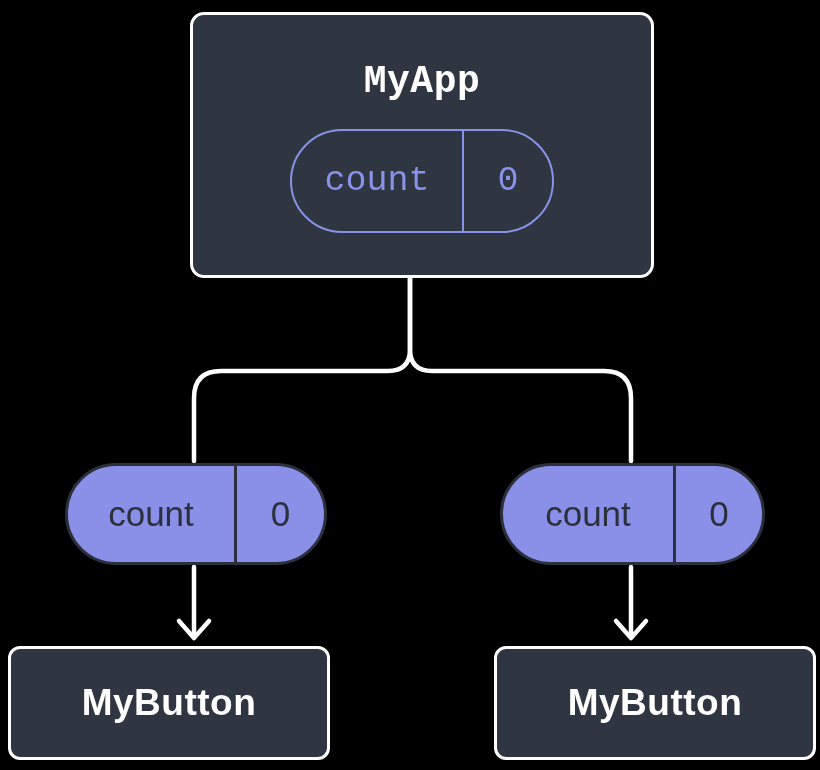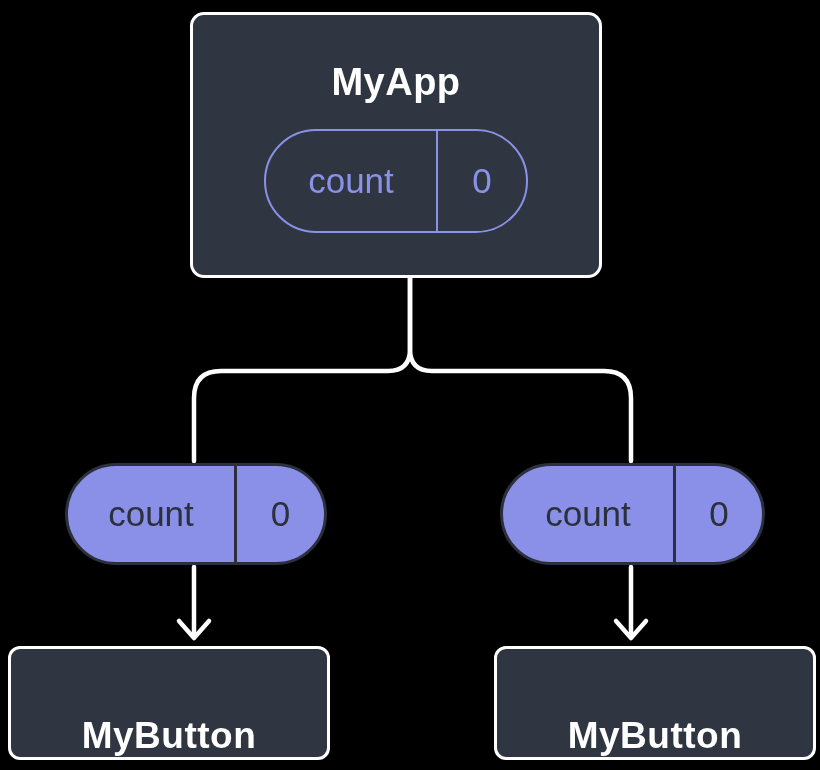--- a/index.html
+++ b/index.html
@@ -27,26 +27,27 @@
     box-sizing: border-box;
     background: #2F3541;
     border: 3px solid #FFFFFF;
     display: flex;
     align-items: center;
     justify-content: center;
   }
   .root-box {
     left: 190px;
     top: 12px;
-    width: 412px;
+    width: 464px;
     height: 266px;
     border-radius: 14px;
     flex-direction: column;
     justify-content: flex-start;
     padding-top: 44px;
+    font-family: Liberation Mono, monospace;
   }
   .root-title {
     color: #FFFFFF;
     font-size: 38px;
     font-weight: bold;
     line-height: 46px;
     letter-spacing: 0.5px;
   }
   .state-pill {
     box-sizing: border-box;
@@ -110,21 +111,20 @@
     left: 500px;
     top: 463px;
     width: 265px;
   }
   .prop-pill-right .pill-left { width: 170px; }
   .child-box {
     top: 646px;
     width: 322px;
     height: 114px;
     border-radius: 12px;
-    align-items: flex-end;
   }
   .child-box-left { left: 8px; }
   .child-box-right { left: 494px; }
   .child-title {
     color: #FFFFFF;
     font-size: 37px;
     font-weight: bold;
     letter-spacing: 0.5px;
   }
 </style>

